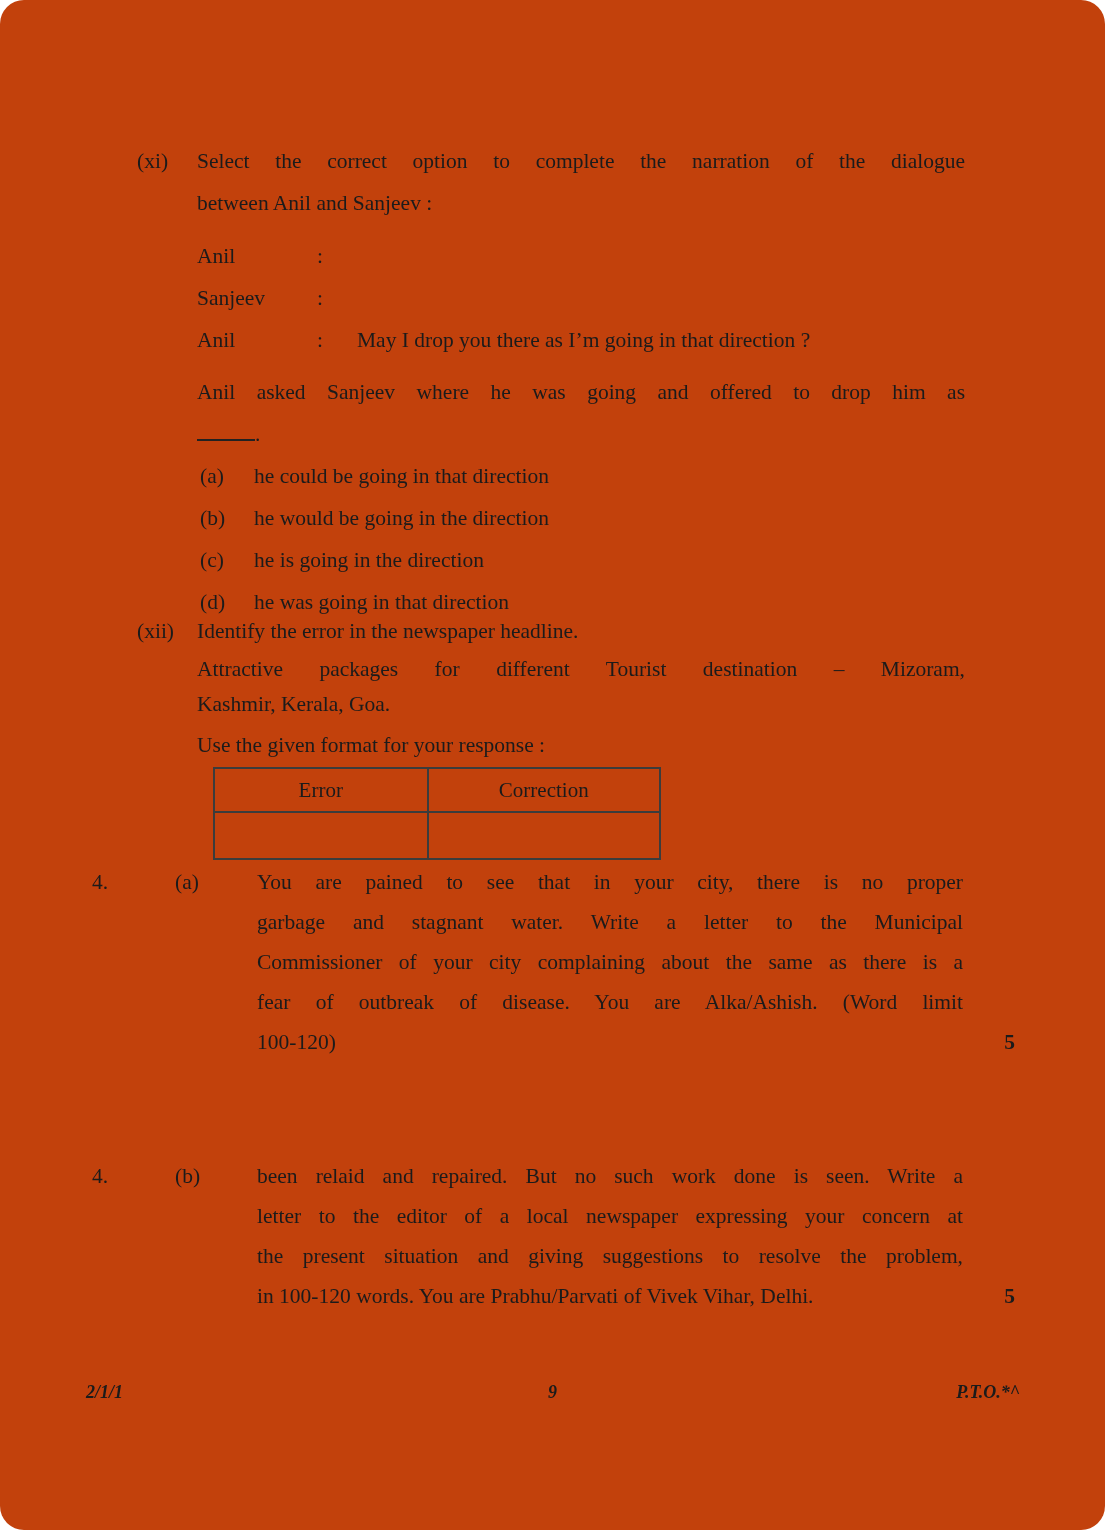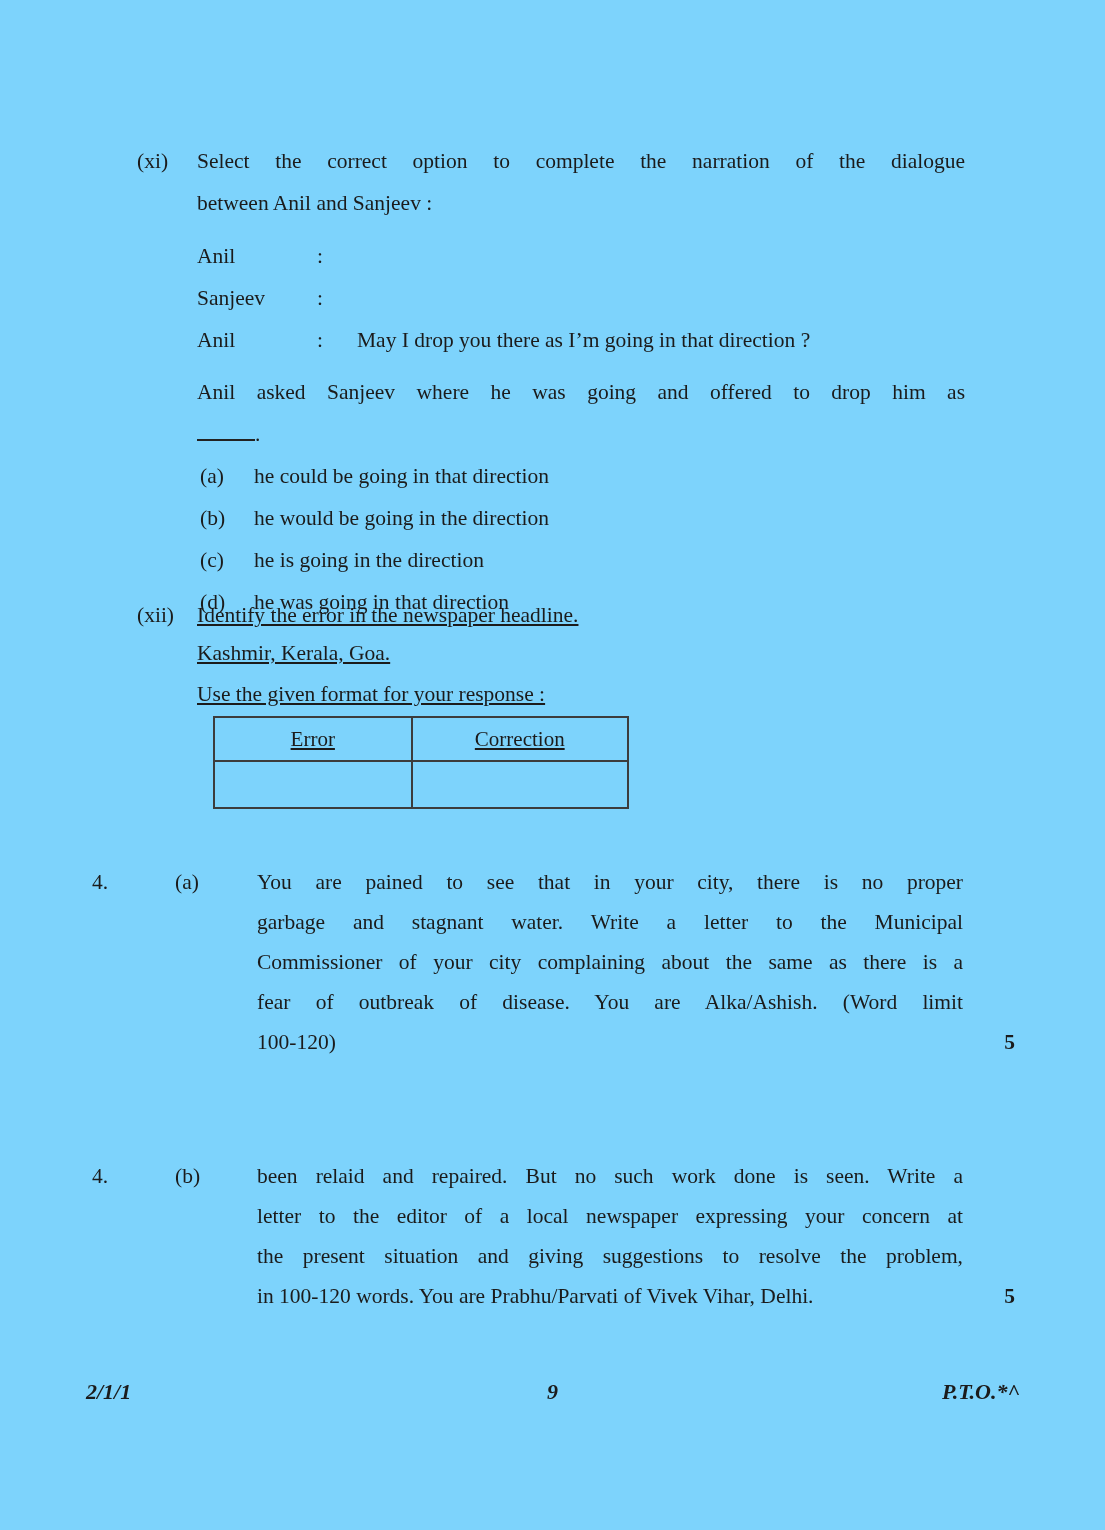--- a/index.html
+++ b/index.html
@@ -3,21 +3,21 @@
 <meta charset="utf-8">
 <style>
   html,body{margin:0;padding:0;}
   body{
     width:1105px;height:1530px;
     background:#ffffff;
     font-family:"Liberation Serif","DejaVu Serif",serif;
     color:#1b1b1b;
     -webkit-font-smoothing:antialiased;
   }
-  .page{position:relative;width:1105px;height:1530px;background:#7dd3fc;overflow:hidden;}
+  .page{position:relative;width:1105px;height:1530px;background:#c2410c;overflow:hidden;border-radius:24px;}
 
   
   .jline{text-align:justify;text-align-last:justify;}
   .jlast{text-align-last:left;}
 
   
   .sub-q{position:absolute;left:137px;width:828px;font-size:21.5px;}
   .sub-q .q-label{position:absolute;left:0;top:0;width:58px;line-height:42px;}
   .sub-q .q-body{margin-left:60px;}
   .sec-xi{top:140px;}
@@ -31,47 +31,47 @@
 
   .narration{margin-top:10px;}
   .blank-row{line-height:42px;}
   .blank{display:inline-block;width:58px;height:15px;border-bottom:2px solid #222;}
 
   .options{margin-top:0px;}
   .opt-row{display:flex;line-height:42px;}
   .opt-letter{width:57px;flex:0 0 57px;padding-left:3px;box-sizing:border-box;}
   .opt-text{flex:1;}
 
-  .sec-xii{top:594px;text-decoration:underline;}
+  .sec-xii{top:610px;}
   .sec-xii .line1{line-height:42px;}
   .headline .hl{line-height:35px;}
   .format-note{line-height:42px;margin-top:2px;}
 
-  .resp-table{margin-left:16px;margin-top:1px;border-collapse:collapse;width:416px;padding-left:28px;}
+  .resp-table{margin-left:16px;margin-top:1px;border-collapse:collapse;width:448px;padding-left:28px;}
   .resp-table td{border:2px solid #3c3c3c;text-align:center;font-size:21px;}
   .resp-table .hdr td{height:40px;}
   .resp-table .ans td{height:43px;}
   .resp-table td.c1{width:199px;}
   .resp-table td.c2{width:217px;}
 
   
   .q4{position:absolute;left:92px;width:923px;display:flex;font-size:21.5px;}
   .q4 .q-num{width:83px;flex:0 0 83px;line-height:40px;}
   .q4 .q-part{width:82px;flex:0 0 82px;line-height:40px;}
   .q4 .q-text{width:706px;flex:0 0 706px;}
   .q4 .q-text div{line-height:40px;}
   .q4 .q-marks{flex:1;text-align:right;align-self:flex-end;line-height:40px;font-weight:bold;}
   .q4a{top:862px;}
   .q4b{top:1156px;}
 
   .or-divider{position:absolute;left:0;top:1106px;width:1050px;text-align:center;
     font-weight:bold;font-size:22px;line-height:40px;letter-spacing:0.5px;}
 
   
-  .footer{position:absolute;left:0;top:1372px;width:1105px;height:40px;font-size:22px;}
+  .footer{position:absolute;left:0;top:1372px;width:1105px;height:40px;font-size:18px;}
   .f-code{position:absolute;left:86px;line-height:40px;font-weight:bold;font-style:italic;}
   .f-page{position:absolute;left:0;width:1105px;text-align:center;line-height:40px;
     font-weight:bold;font-style:italic;}
   .f-pto{position:absolute;right:85px;line-height:40px;font-weight:bold;font-style:italic;}
 </style>
 </head>
 <body>
 
 <div class="page">
 
@@ -119,20 +119,21 @@
         </div>
       </div>
     </div>
   </section>
 
   <section class="sub-q sec-xii">
     <span class="q-label">(xii)</span>
     <div class="q-body">
       <div class="line1">Identify the error in the newspaper headline.</div>
       <div class="headline">
+        <div class="hl jline">Attractive packages for different Tourist destination – Mizoram,</div>
         <div class="hl jline jlast">Kashmir, Kerala, Goa.</div>
       </div>
       <div class="format-note">Use the given format for your response :</div>
       <table class="resp-table">
         <tbody>
           <tr class="hdr">
             <td class="c1">Error</td>
             <td class="c2">Correction</td>
           </tr>
           <tr class="ans">

